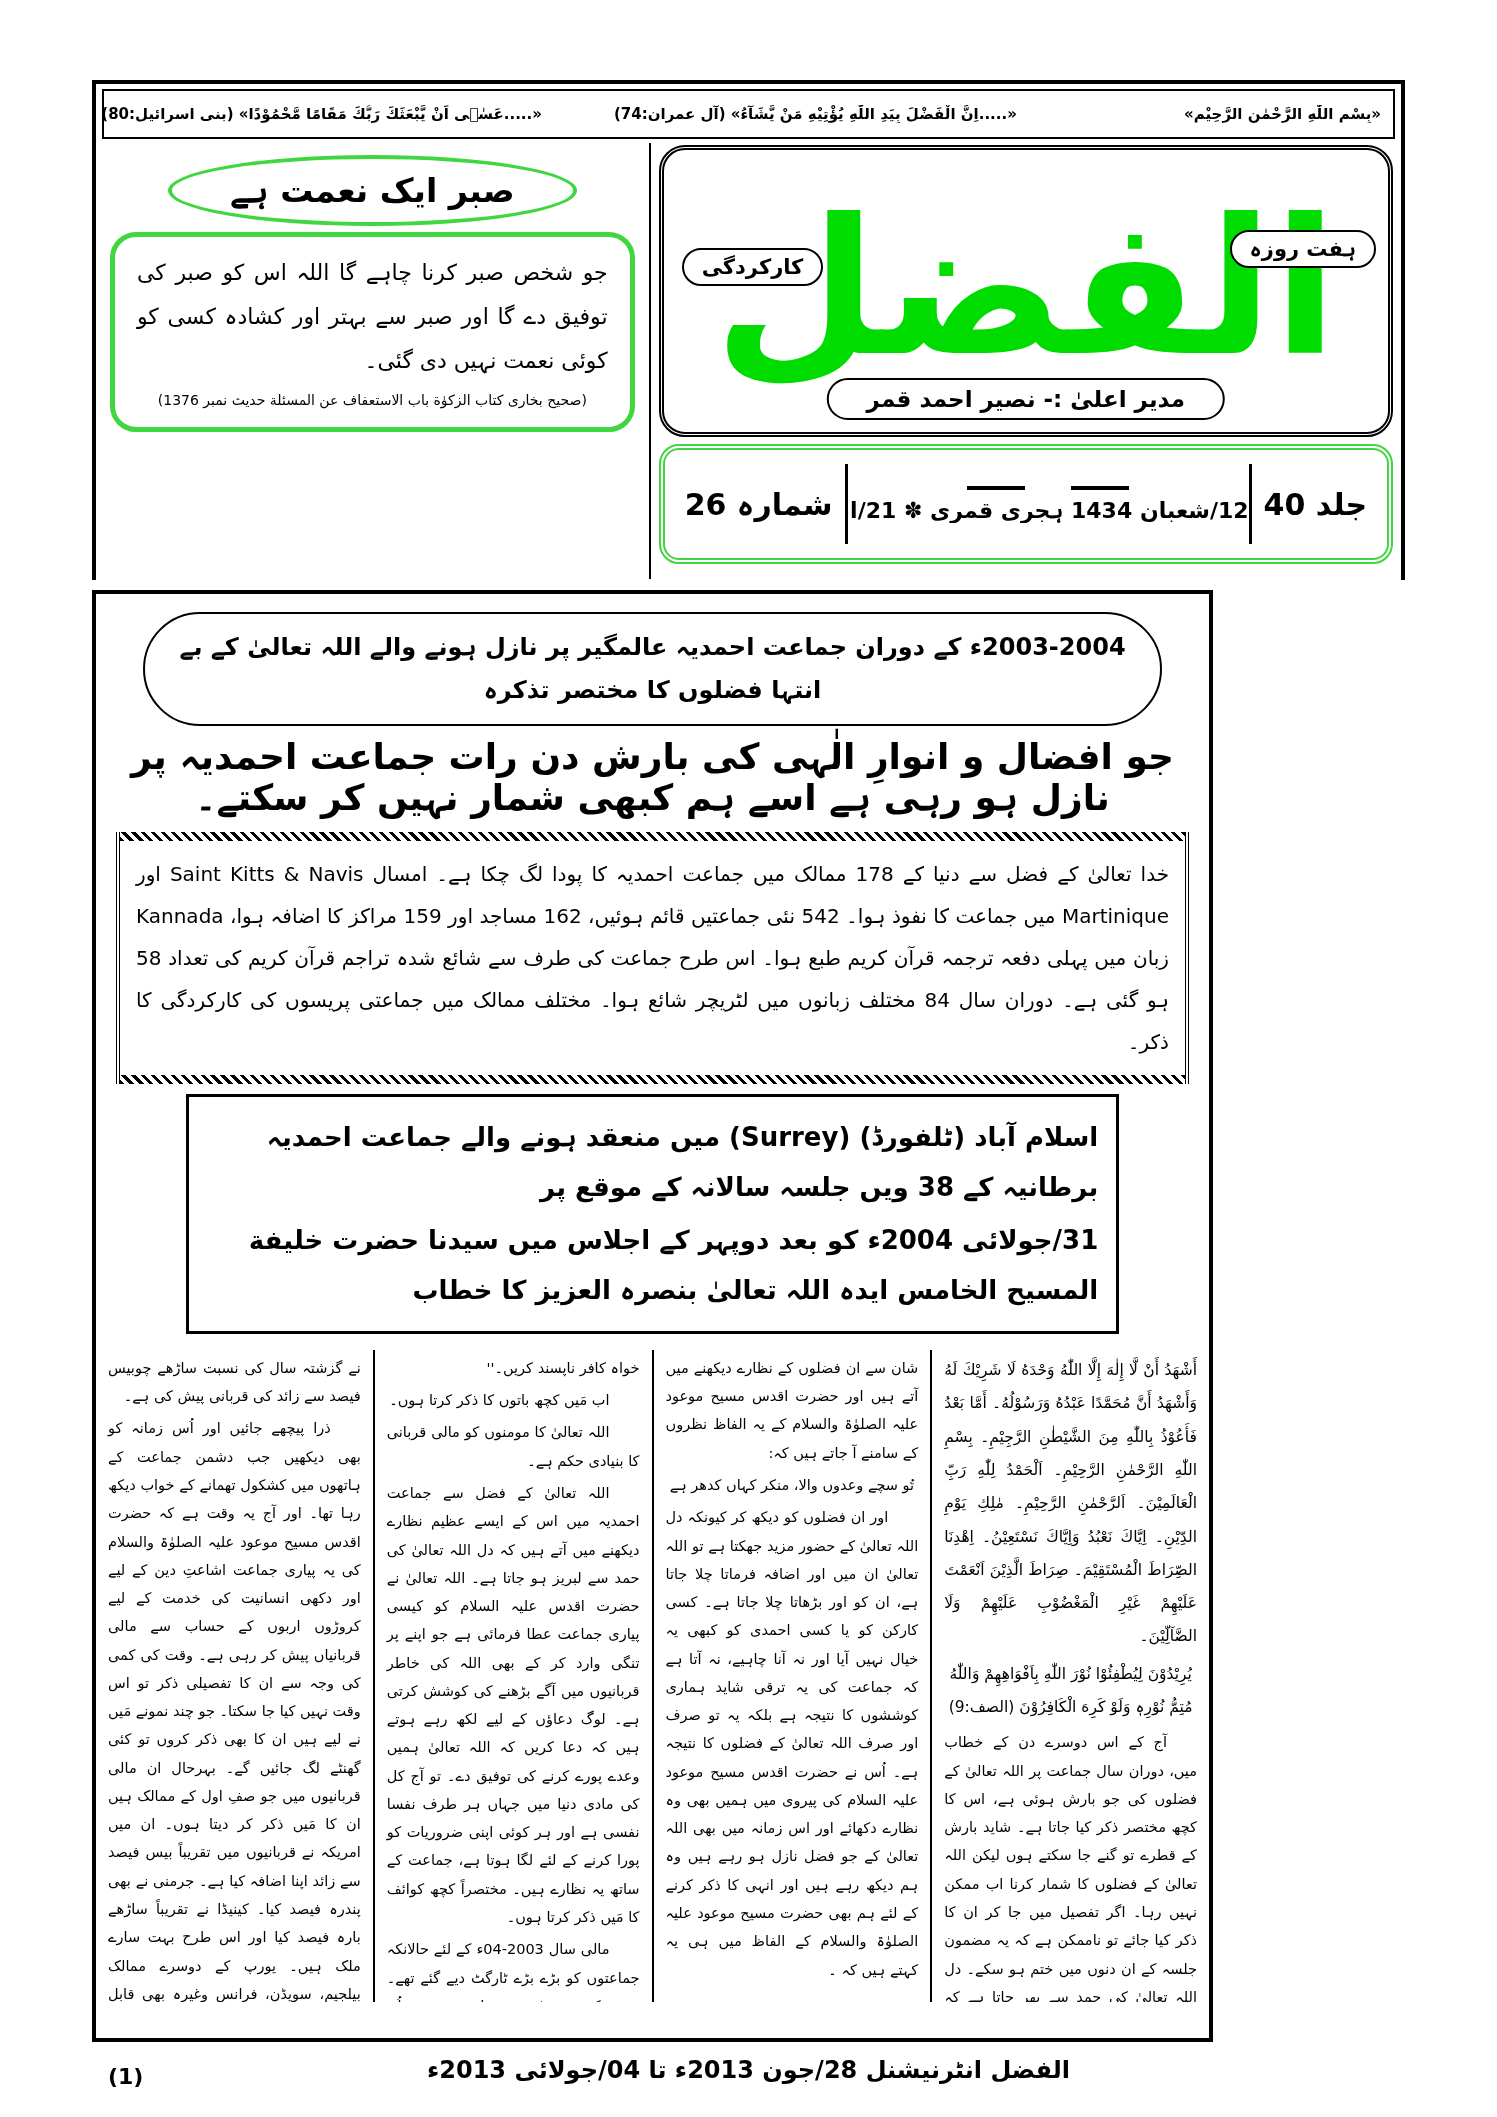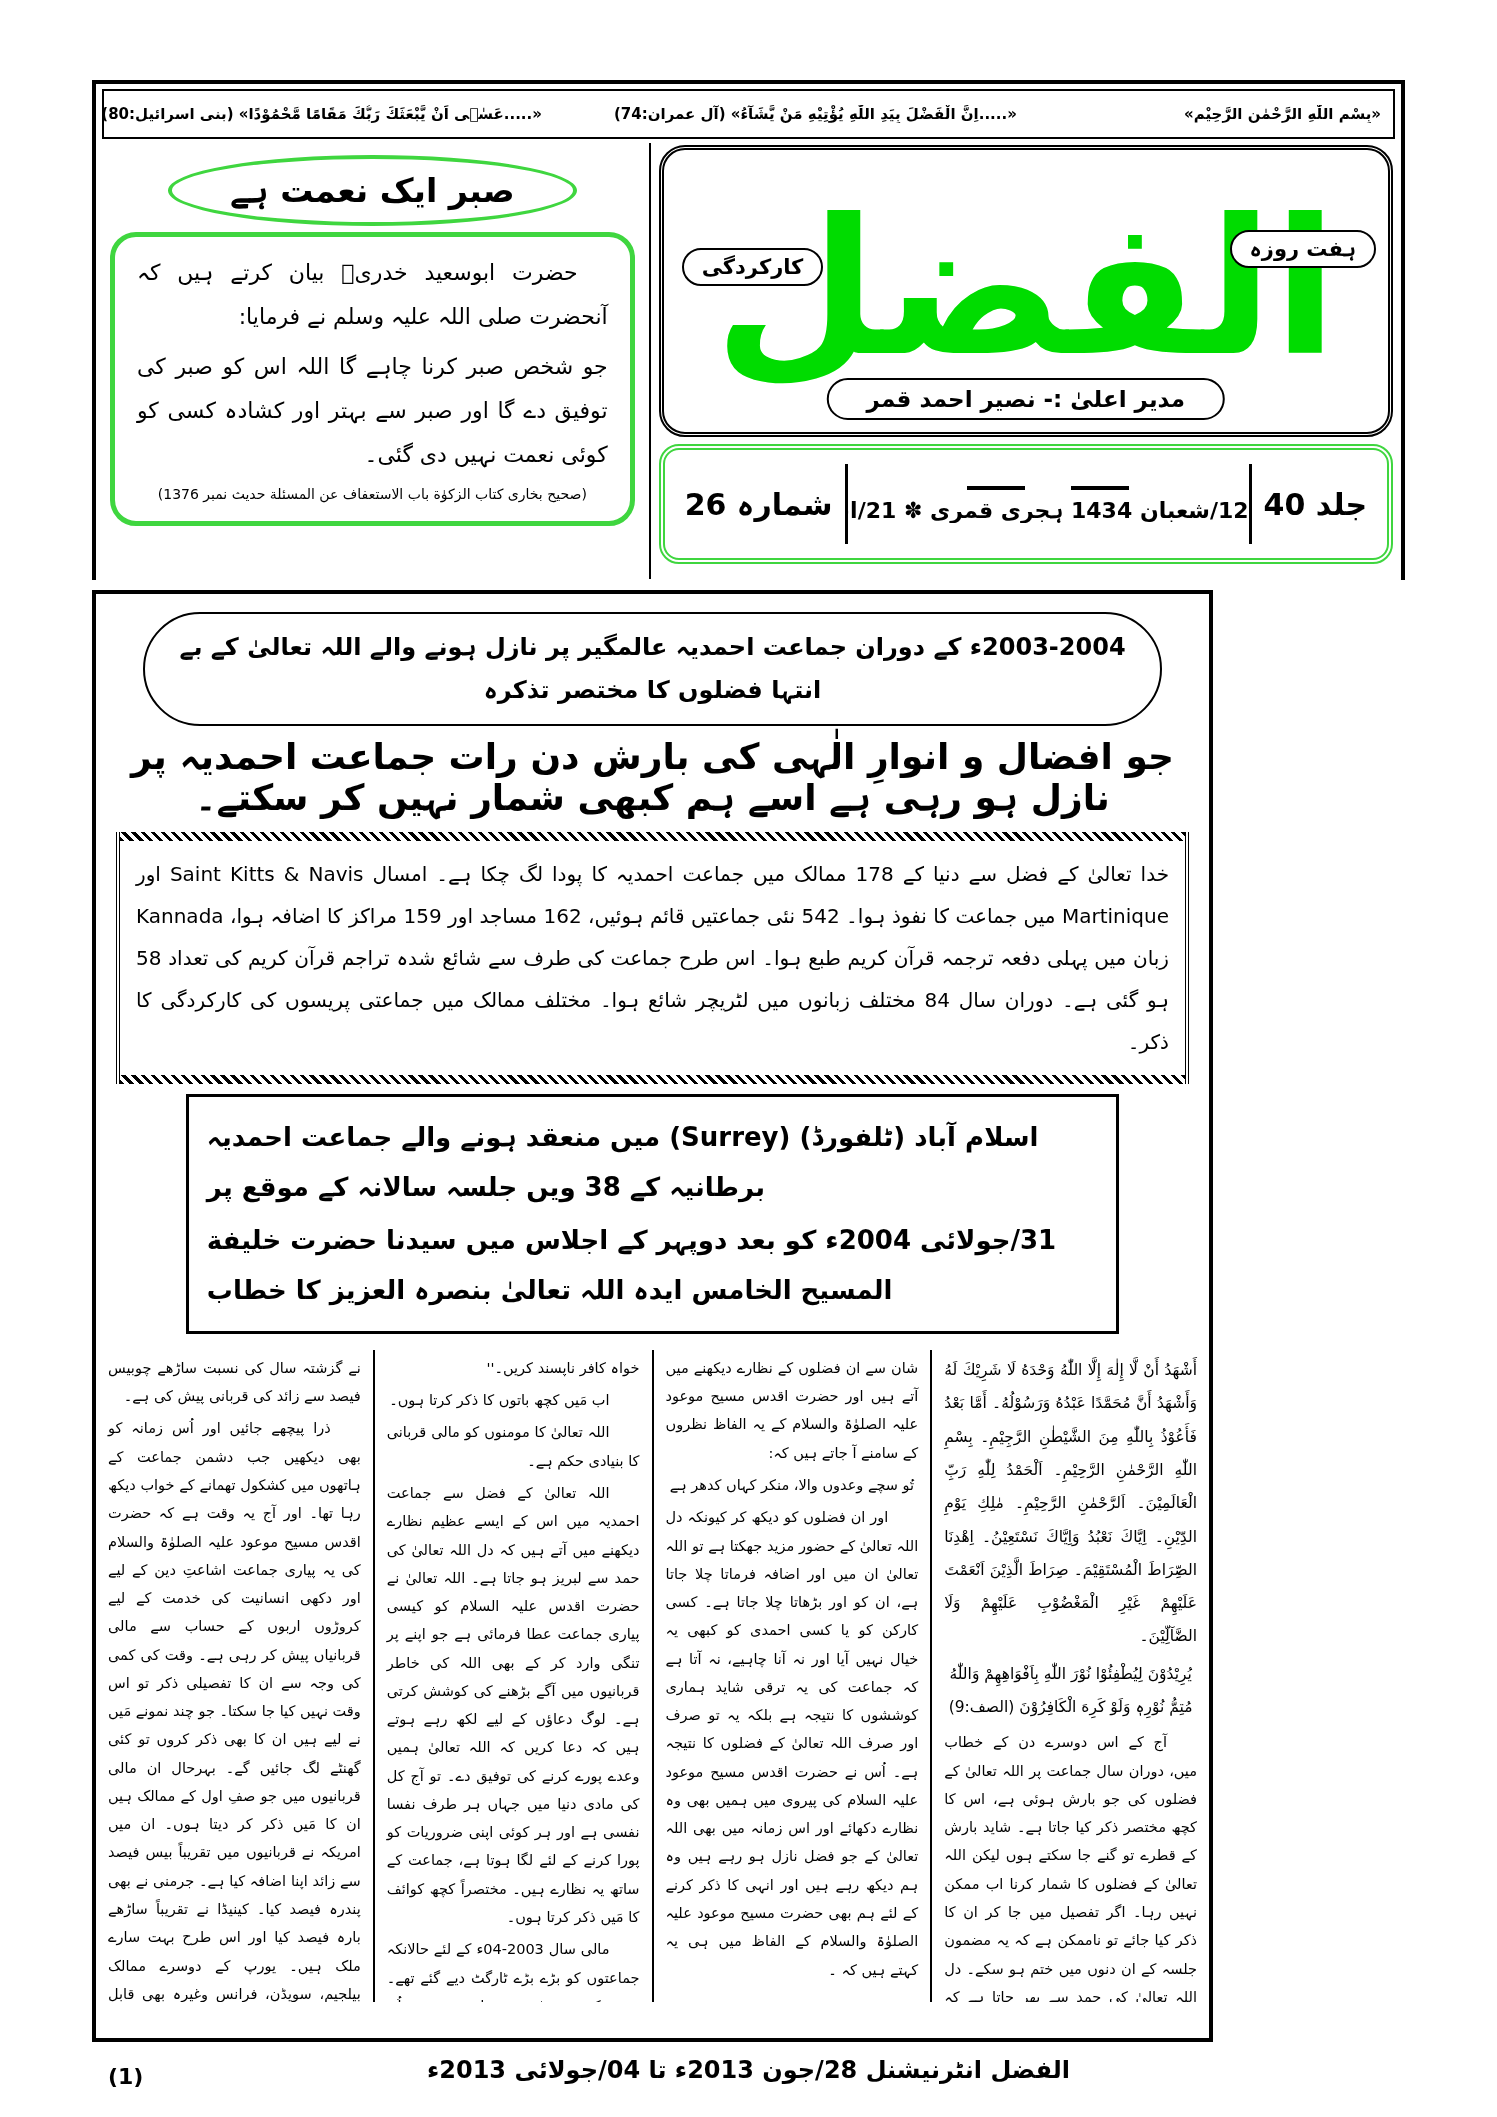--- a/index.html
+++ b/index.html
@@ -80,21 +80,21 @@
     width:95%; margin:6px auto 10px; border:2px solid #000; border-radius:60px;
     text-align:center; font-weight:bold; font-size:24px; line-height:1.8;
     padding:12px 28px; box-sizing:border-box;
   }
   .headline { text-align:center; font-weight:bold; font-size:36px; margin:10px 0 14px; }
   .lead-box { border-left:4px double #000; border-right:4px double #000; margin:4px 0 10px; }
   .hatch { height:9px; background:repeating-linear-gradient(45deg,#000 0 3px,#fff 3px 7px); }
   .lead-text { margin:0; padding:12px 16px; font-size:20px; line-height:2.1; text-align:justify; }
   .subheadline { text-align:center; font-weight:bold; font-size:29px; margin:12px 0 10px; }
   .event-note {
-    width:87%; margin:8px auto 16px; border:3px solid #000; text-align:left;
+    width:87%; margin:8px auto 16px; border:3px solid #000; text-align:right;
     font-weight:bold; font-size:26px; line-height:1.9; padding:12px 18px; box-sizing:border-box;
   }
   .event-note p { margin:4px 0; }
 
   .columns {
     display:flex; direction:rtl; height:652px; overflow:hidden; margin:0 -20px;
   }
   .col {
     flex:1 1 0; box-sizing:border-box; padding:4px 12px 0;
     font-size:14.5px; line-height:1.95; text-align:justify; overflow:hidden;
@@ -147,21 +147,20 @@
             <div class="db-line2">12/شعبان 1434 ہجری قمری ✽ 21/احسان 1392 ہجری شمسی</div>
           </div>
           <div class="db-divider"></div>
           <div class="db-cell">شمارہ 26</div>
         </div>
       </div>
 
       <div class="hadith-col">
         <div class="hadith-title">صبر ایک نعمت ہے</div>
         <div class="hadith-body">
-          <p class="hadith-intro">حضرت ابوسعید خدریؓ بیان کرتے ہیں کہ آنحضرت صلی اللہ علیہ وسلم نے فرمایا:</p>
           <p>جو شخص صبر کرنا چاہے گا اللہ اس کو صبر کی توفیق دے گا اور صبر سے بہتر اور کشادہ کسی کو کوئی نعمت نہیں دی گئی۔</p>
           <p class="hadith-cite">(صحیح بخاری کتاب الزکوٰة باب الاستعفاف عن المسئلة حدیث نمبر 1376)</p>
         </div>
       </div>
 
     </div>
   </div>
 
   <div class="main-box">
 

